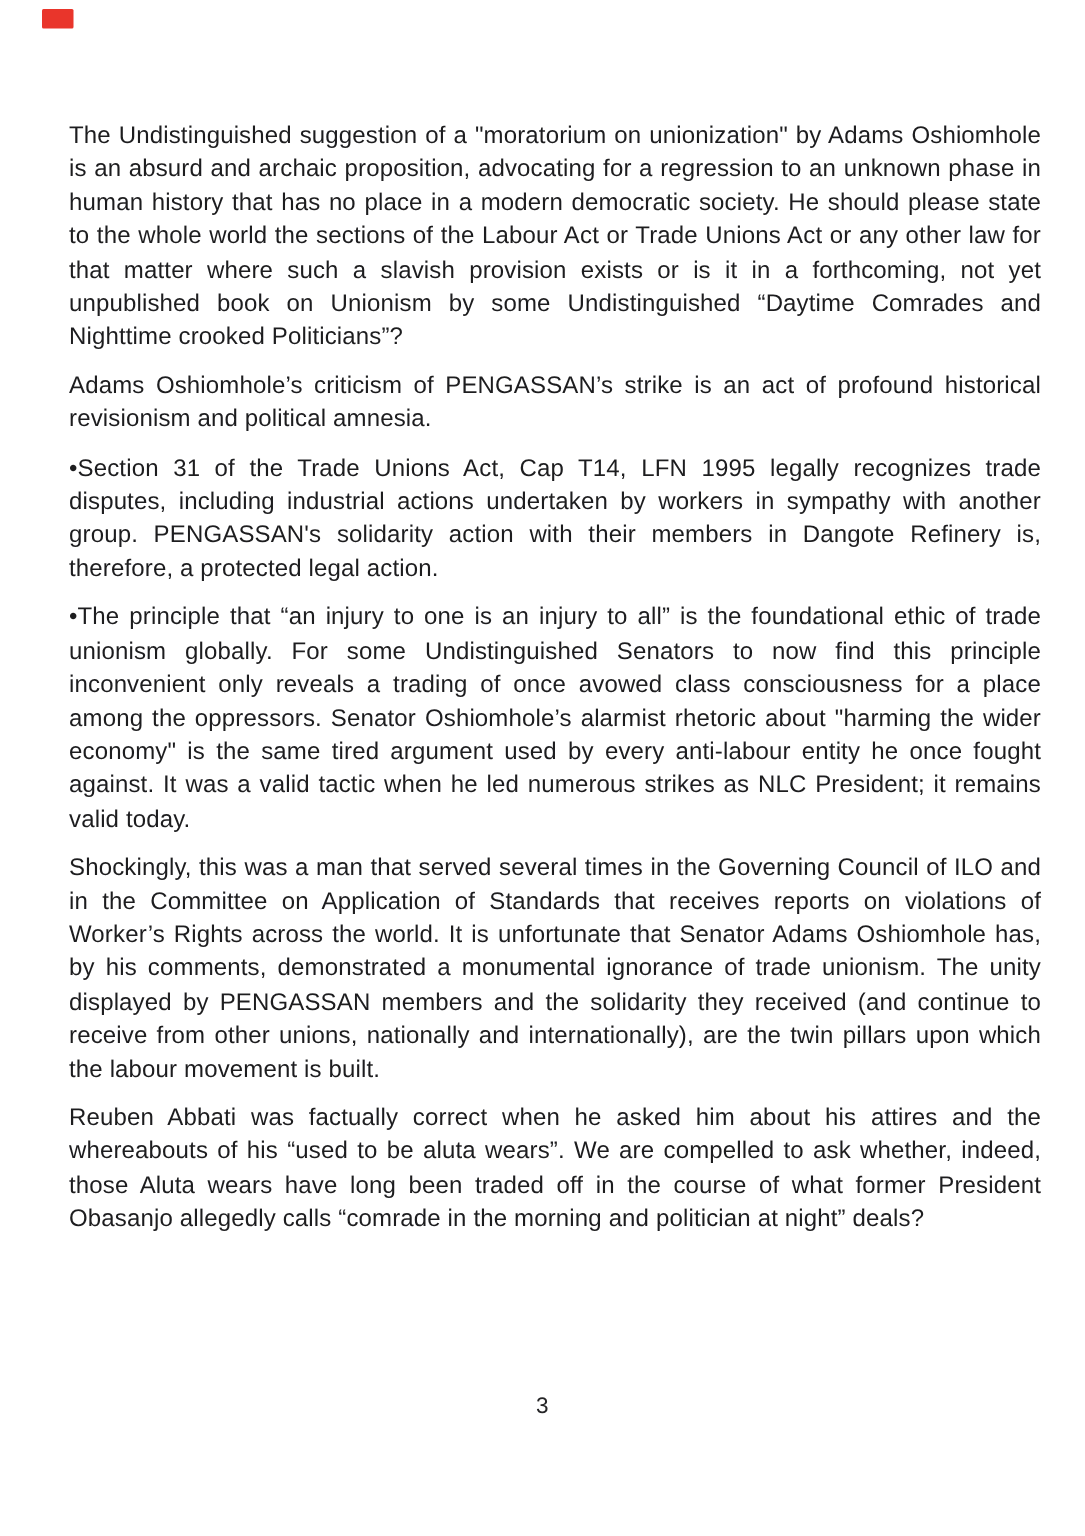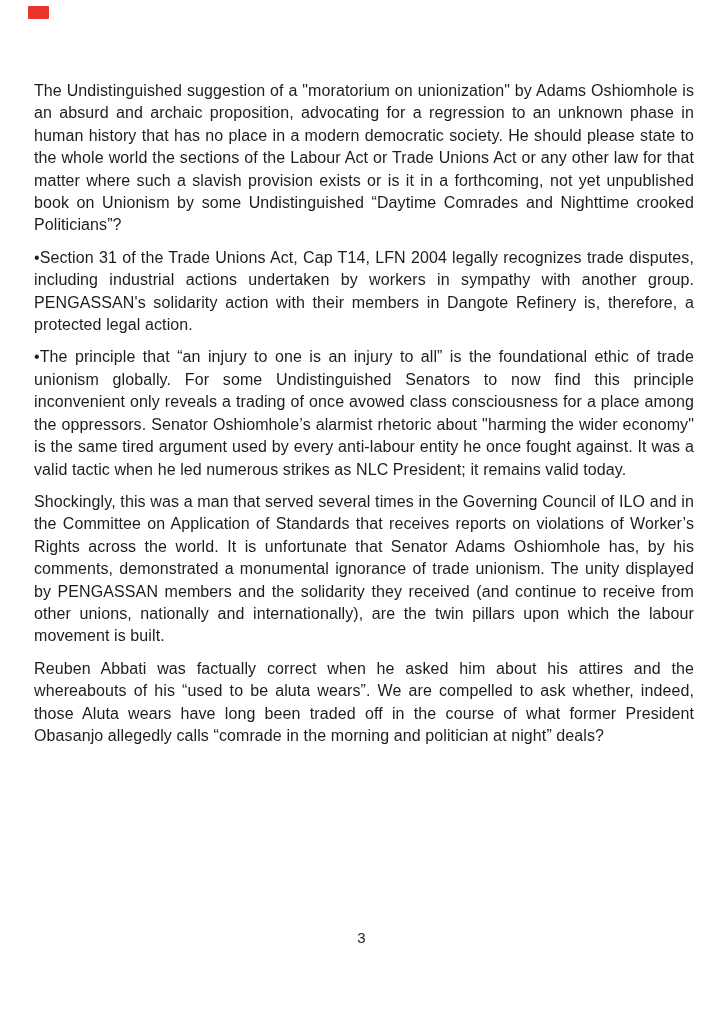--- a/index.html
+++ b/index.html
@@ -28,38 +28,39 @@
     position: absolute;
     left: 30px;
     top: 80px;
     width: 664px;
     font-size: 16px;
     line-height: 22.4px;
     text-align: justify;
     letter-spacing: 0.1px;
   }
   .page-content p {
-    margin: 0 0 10px 4px;
+    margin: 0 0 10px 16px;
   }
   .page-number {
     position: absolute;
     top: 929px;
     left: 0;
     width: 723px;
     text-align: center;
     font-size: 15px;
     color: #252527;
   }
 </style>
 </head>
 <body>
 
 <div class="red-stamp"></div>
 
 <div class="page-content">
   <p>The Undistinguished suggestion of a "moratorium on unionization" by Adams Oshiomhole is an absurd and archaic proposition, advocating for a regression to an unknown phase in human history that has no place in a modern democratic society. He should please state to the whole world the sections of the Labour Act or Trade Unions Act or any other law for that matter where such a slavish provision exists or is it in a forthcoming, not yet unpublished book on Unionism by some Undistinguished “Daytime Comrades and Nighttime crooked Politicians”?</p>
-  <p>•Section 31 of the Trade Unions Act, Cap T14, LFN 2004 legally recognizes trade disputes, including industrial actions undertaken by workers in sympathy with another group. PENGASSAN's solidarity action with their members in Dangote Refinery is, therefore, a protected legal action.</p>
+  <p>Adams Oshiomhole’s criticism of PENGASSAN’s strike is an act of profound historical revisionism and political amnesia.</p>
+  <p>•Section 31 of the Trade Unions Act, Cap T14, LFN 1995 legally recognizes trade disputes, including industrial actions undertaken by workers in sympathy with another group. PENGASSAN's solidarity action with their members in Dangote Refinery is, therefore, a protected legal action.</p>
   <p>•The principle that “an injury to one is an injury to all” is the foundational ethic of trade unionism globally. For some Undistinguished Senators to now find this principle inconvenient only reveals a trading of once avowed class consciousness for a place among the oppressors. Senator Oshiomhole’s alarmist rhetoric about "harming the wider economy" is the same tired argument used by every anti-labour entity he once fought against. It was a valid tactic when he led numerous strikes as NLC President; it remains valid today.</p>
   <p>Shockingly, this was a man that served several times in the Governing Council of ILO and in the Committee on Application of Standards that receives reports on violations of Worker’s Rights across the world. It is unfortunate that Senator Adams Oshiomhole has, by his comments, demonstrated a monumental ignorance of trade unionism. The unity displayed by PENGASSAN members and the solidarity they received (and continue to receive from other unions, nationally and internationally), are the twin pillars upon which the labour movement is built.</p>
   <p>Reuben Abbati was factually correct when he asked him about his attires and the whereabouts of his “used to be aluta wears”. We are compelled to ask whether, indeed, those Aluta wears have long been traded off in the course of what former President Obasanjo allegedly calls “comrade in the morning and politician at night” deals?</p>
 </div>
 
 <div class="page-number">3</div>
 
 </body></html>

